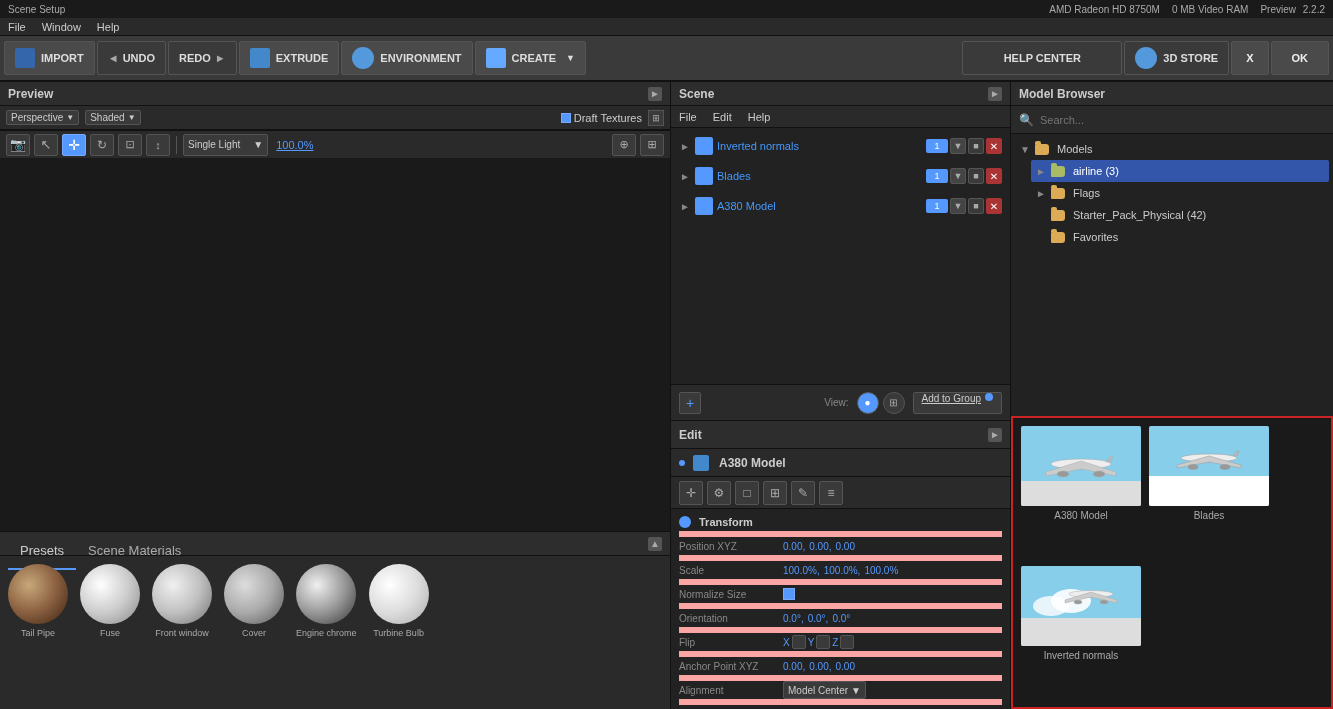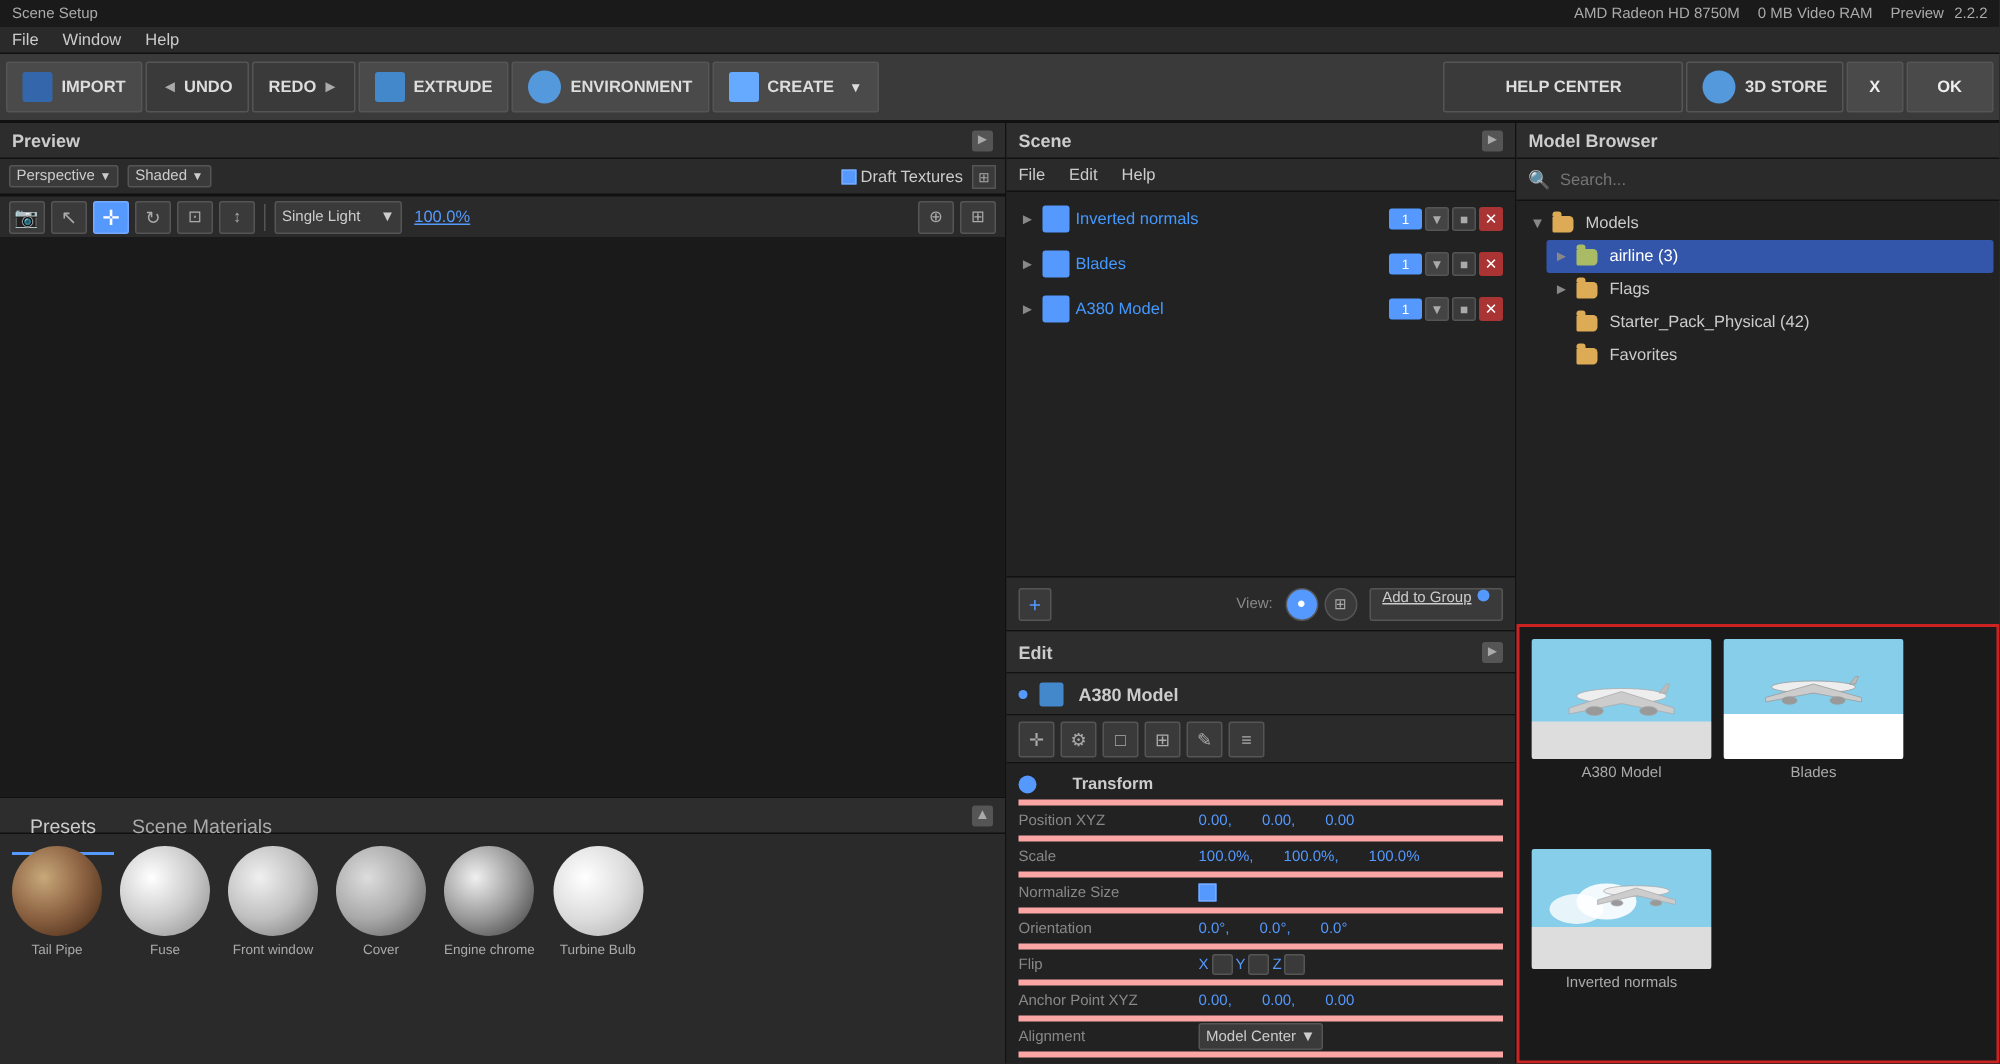--- a/index.html
+++ b/index.html
@@ -123,21 +123,21 @@
     .model-name-bar { height: 28px; background: #2a2a2a; display: flex; align-items: center; padding: 0 8px; gap: 6px; border-bottom: 1px solid #111; }
     .model-name-icon { width: 18px; height: 18px; background: #5599ff; border-radius: 2px; display: flex; align-items: center; justify-content: center; }
     .model-name-label { font-size: 12px; color: #ccc; font-weight: bold; }
     
     
     .transform-toolbar { height: 32px; background: #2a2a2a; display: flex; align-items: center; padding: 0 8px; gap: 4px; border-bottom: 1px solid #111; }
     .transform-btn { width: 24px; height: 24px; background: #3a3a3a; border: 1px solid #555; display: flex; align-items: center; justify-content: center; cursor: pointer; font-size: 12px; color: #aaa; border-radius: 2px; }
     
     
     .transform-fields { background: #222; padding: 4px 8px; }
-    .transform-row { height: 24px; display: flex; align-items: center; gap: 20px; border-bottom: 4px solid #fca5a5; }
+    .transform-row { height: 24px; display: flex; align-items: center; gap: 4px; border-bottom: 6px solid #fca5a5; }
     .transform-label { width: 100px; font-size: 10px; color: #888; }
     .transform-value { font-size: 10px; color: #5599ff; cursor: pointer; }
     .transform-combo { height: 18px; padding: 0 4px; background: #3a3a3a; border: 1px solid #555; color: #ccc; font-size: 10px; display: flex; align-items: center; cursor: pointer; gap: 3px; border-radius: 2px; }
     .transform-check { width: 12px; height: 12px; background: #5599ff; border: 1px solid #77aaff; display: inline-block; }
     .transform-xyz { display: flex; gap: 2px; align-items: center; font-size: 10px; color: #888; }
     .transform-xyz span { color: #5599ff; cursor: pointer; }
     
     
     .right-panel { flex: 1; display: flex; flex-direction: column; }
     .mb-header { height: 24px; background: #2d2d2d; display: flex; align-items: center; padding: 0 8px; border-bottom: 1px solid #111; }

